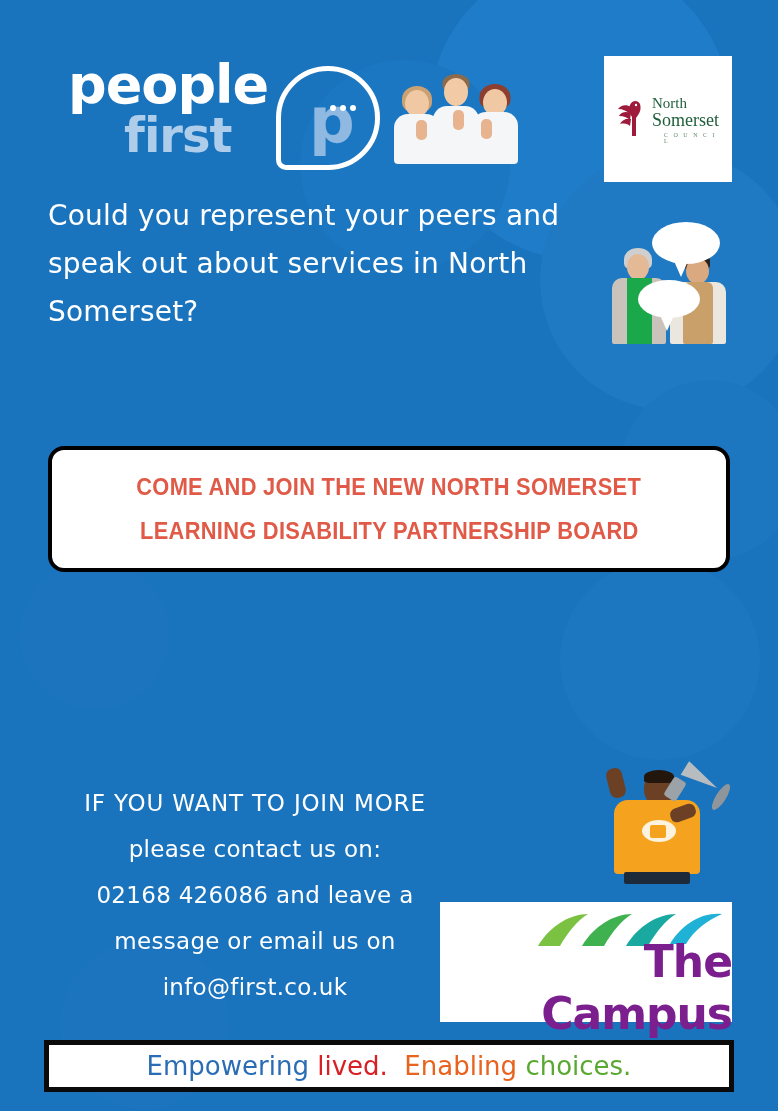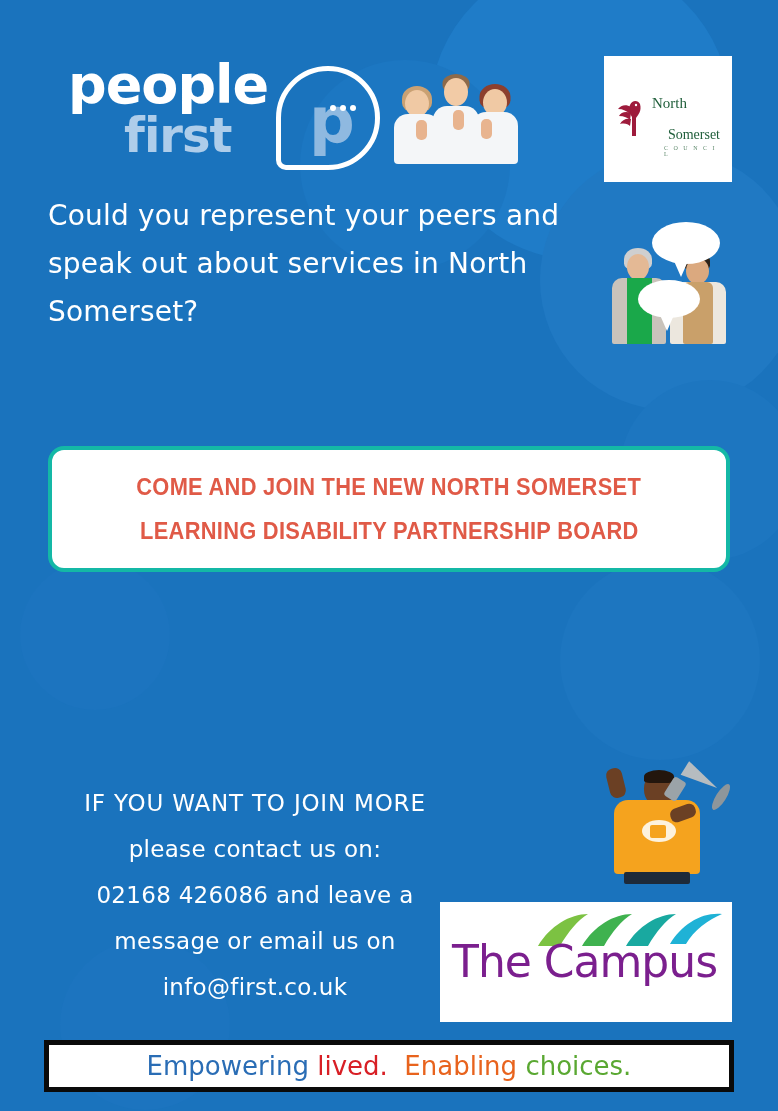--- a/index.html
+++ b/index.html
@@ -131,21 +131,21 @@
   }
   .ns-inner { position: absolute; left: 14px; top: 40px; width: 102px; height: 46px; }
   .ns-bird { position: absolute; left: 0; top: 2px; width: 32px; height: 40px; }
   .ns-text { position: absolute; left: 34px; top: 0; }
   .ns-north, .ns-somerset {
     font-family: "Liberation Serif", serif;
     color: #1f5e3a;
     line-height: 1;
   }
   .ns-north { font-size: 15px; }
-  .ns-somerset { font-size: 14px; margin-top: 17px; text-align: right; }
+  .ns-somerset { font-size: 18px; margin-top: 0; }
   .ns-council {
     font-family: "Liberation Serif", serif;
     color: #5f8a6d;
     font-size: 6px;
     letter-spacing: 2px;
     margin-top: 3px;
     margin-left: 12px;
   }
 
   
@@ -180,21 +180,21 @@
     border-top: 16px solid #ffffff;
     bottom: -13px;
     left: 22px;
   }
 
   
   #callout {
     left: 48px; top: 446px;
     width: 682px; height: 126px;
     background: #ffffff;
-    border: 4px solid #14b8a6;
+    border: 4px solid #000000;
     border-radius: 16px;
     box-sizing: border-box;
     display: flex;
     flex-direction: column;
     align-items: center;
     justify-content: center;
   }
   .callout-line {
     font-family: "Liberation Sans Narrow", "Liberation Sans", sans-serif;
     font-weight: bold;
@@ -232,25 +232,26 @@
     position: absolute;
     left: 440px; top: 902px;
     width: 292px; height: 120px;
     background: #ffffff;
   }
   .campus-swoosh { position: absolute; left: 96px; top: 10px; width: 190px; height: 38px; }
   .campus-text {
     position: absolute;
     left: 12px; top: 34px;
     font-family: "DejaVu Sans", sans-serif;
-    font-weight: normal;
+    font-weight: bold;
     font-size: 44px;
     color: #7b1f8e;
     letter-spacing: -1px;
     line-height: 52px;
+    text-align: right;
   }
 
   
   #footer {
     left: 44px; top: 1040px;
     width: 690px; height: 52px;
     background: #ffffff;
     border: 5px solid #0a0a0a;
     box-sizing: border-box;
     display: flex;

